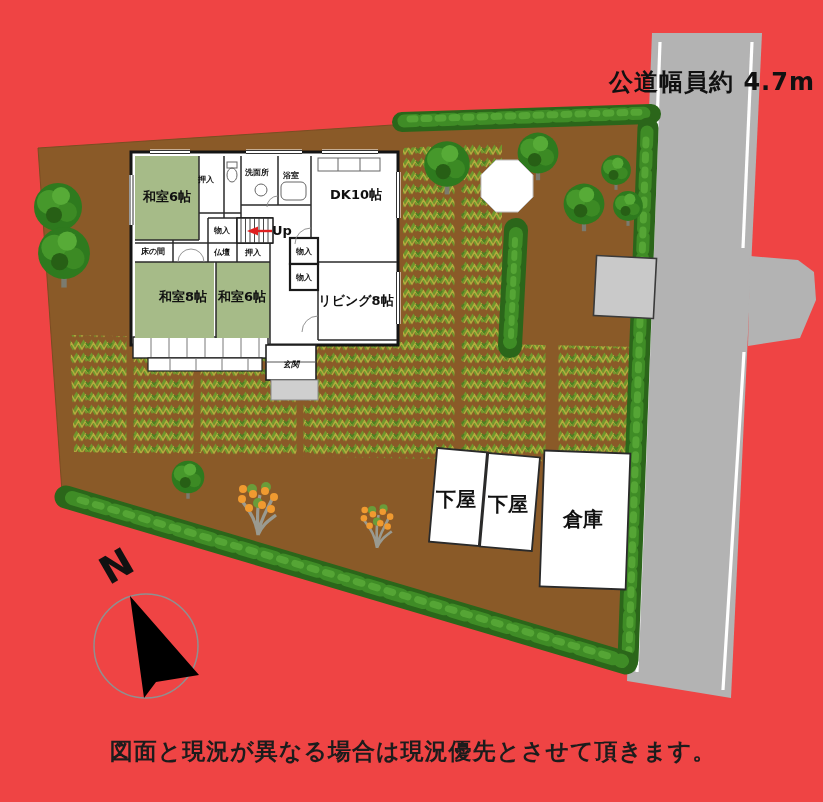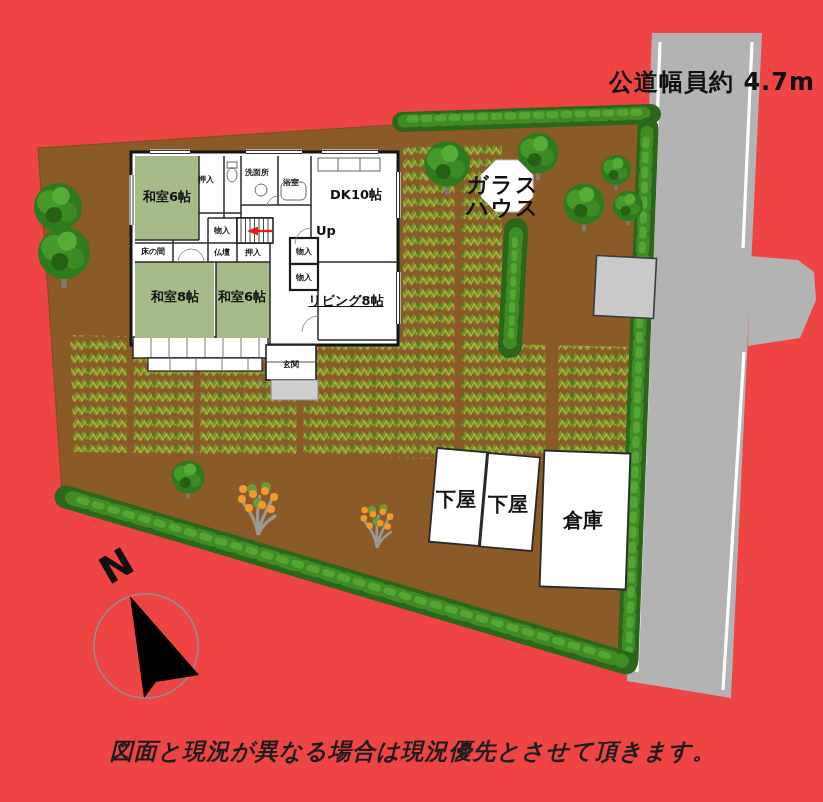--- a/index.html
+++ b/index.html
@@ -247,43 +247,39 @@
   </g>
 
   <g>
     <circle cx="146" cy="646" r="52" fill="none" stroke="#909090" stroke-width="1.5"></circle>
     <polygon points="130,596 199,675 156,682 144,698" fill="#000000"></polygon>
   </g>
 </svg>
 
   <div class="lbl roadlbl" style="left:712px;top:83px;">公道幅員約 4.7m</div>
 
-  <div class="lbl ghlbl" style="left:503px;top:196px;">
-    <div>ガラス</div>
-    <div>ハウス</div>
-  </div>
 
   <div class="lbl shedlbl" style="left:456px;top:499px;">下屋</div>
   <div class="lbl shedlbl" style="left:508px;top:504px;">下屋</div>
-  <div class="lbl shedlbl" style="left:583px;top:520px;">倉庫</div>
+  <div class="lbl shedlbl" style="left:583px;top:520px;font-family:Liberation Mono, monospace;">倉庫</div>
 
   <div class="lbl northlbl" style="left:117px;top:567px;">N</div>
 
-  <div class="lbl caption" style="left:413px;top:751px;font-style:italic;">図面と現況が異なる場合は現況優先とさせて頂きます。</div>
+  <div class="lbl caption" style="left:413px;top:751px;">図面と現況が異なる場合は現況優先とさせて頂きます。</div>
 
   <div class="flbl" style="left:167px;top:197px;">和室6帖</div>
   <div class="flbl tiny" style="left:206px;top:179px;">押入</div>
   <div class="flbl tiny" style="left:257px;top:172px;font-family:Liberation Mono, monospace;">洗面所</div>
-  <div class="flbl tiny" style="left:291px;top:182px;">浴室</div>
+  <div class="flbl tiny" style="left:291px;top:175px;">浴室</div>
   <div class="flbl" style="left:356px;top:195px;">DK10帖</div>
   <div class="flbl tiny" style="left:222px;top:230px;">物入</div>
-  <div class="flbl" style="left:282px;top:230px;margin-left:44px;">Up</div>
+  <div class="flbl" style="left:282px;top:230px;">Up</div>
   <div class="flbl tiny" style="left:153px;top:251px;">床の間</div>
   <div class="flbl tiny" style="left:222px;top:252px;">仏壇</div>
   <div class="flbl tiny" style="left:253px;top:252px;">押入</div>
   <div class="flbl tiny" style="left:304px;top:251px;">物入</div>
   <div class="flbl tiny" style="left:304px;top:277px;">物入</div>
-  <div class="flbl" style="left:175px;top:297px;">和室8帖</div>
+  <div class="flbl" style="left:183px;top:297px;">和室8帖</div>
   <div class="flbl" style="left:242px;top:297px;">和室6帖</div>
-  <div class="flbl" style="left:346px;top:301px;text-decoration:underline;">リビング8帖</div>
-  <div class="flbl tiny" style="left:291px;top:364px;">玄関</div>
+  <div class="flbl" style="left:356px;top:301px;">リビング8帖</div>
+  <div class="flbl tiny" style="left:291px;top:364px;font-style:italic;">玄関</div>
 
 </div>
 
 </body></html>

